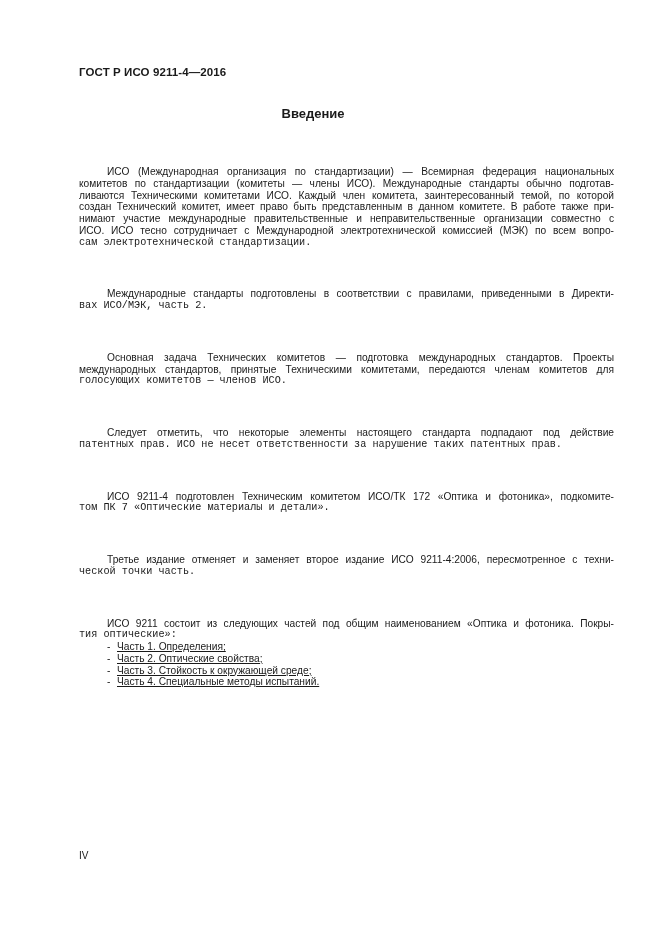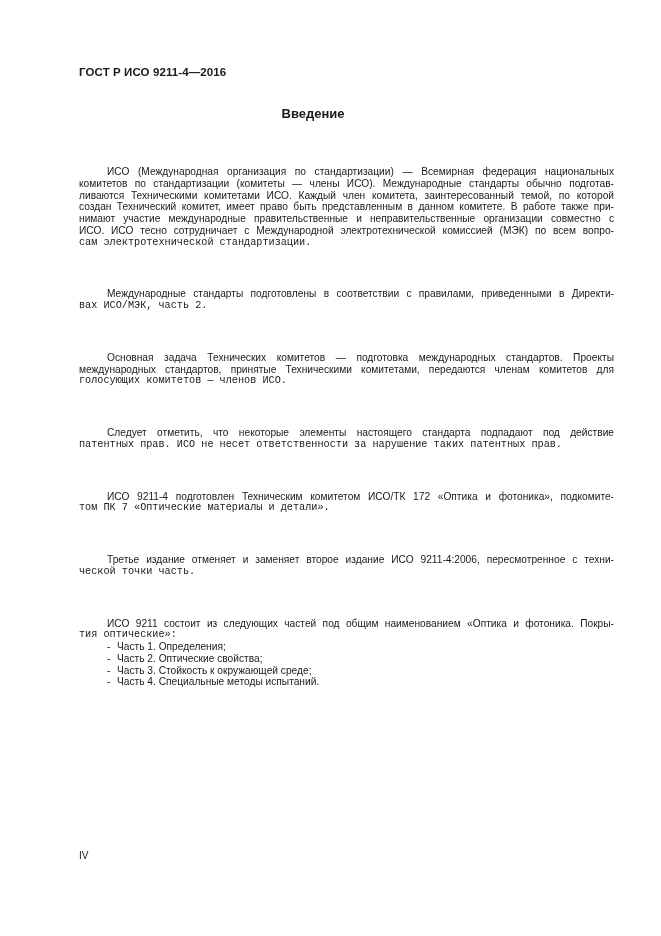--- a/index.html
+++ b/index.html
@@ -6,21 +6,21 @@
   body { width: 661px; height: 936px; position: relative; overflow: hidden;
          font-family: "Liberation Sans", sans-serif; color: #1a1a1a; }
   .header { position: absolute; left: 79px; top: 66px; font-size: 11.5px; font-weight: bold; letter-spacing: 0.1px; }
   .title { position: absolute; left: 0; width: 604px; top: 94px; text-align: center; font-size: 13px; font-weight: bold; padding-left: 22px; box-sizing: border-box; margin-top: 12px; }
   .body-text { position: absolute; left: 79px; top: 126px; width: 535px; font-size: 10.2px; line-height: 11.75px; }
   .para { margin: 0; text-align: justify; text-indent: 28px; }
   .para .ln { display: block; text-indent: 0; text-align: justify; text-align-last: justify; white-space: nowrap; }
   .para .ln.first { padding-left: 28px; margin-top: 40px; }
   .para .ln.last { text-align-last: left; font-family: Liberation Mono, monospace; }
   .list { margin: 0; padding: 0; list-style: none; }
-  .list li { padding-left: 28px; }
+  .list li { padding-left: 28px; text-decoration: underline; }
   .list li .dash { display: inline-block; width: 10px; }
   .page-num { position: absolute; left: 79px; top: 850px; font-size: 10px; }
 </style>
 </head>
 <body>
 
 <div class="header">ГОСТ Р ИСО 9211-4—2016</div>
 <div class="title">Введение</div>
 
 <div class="body-text">

